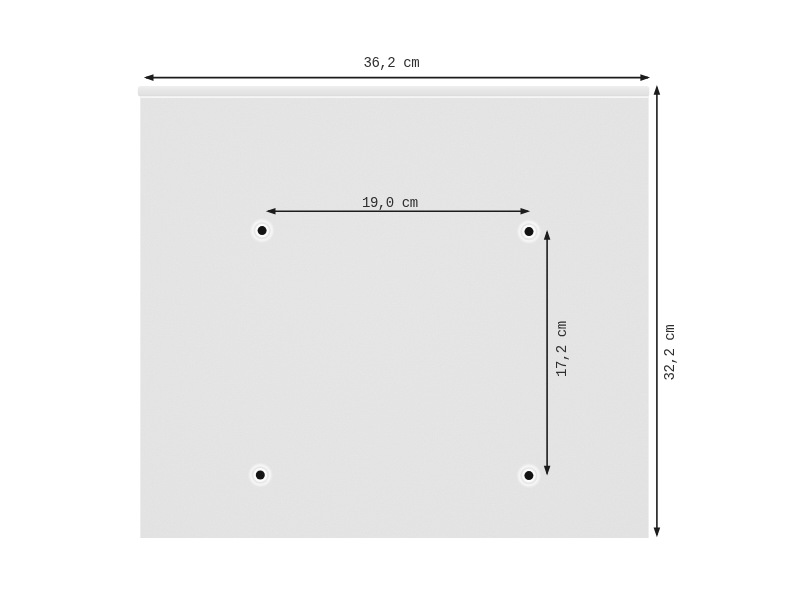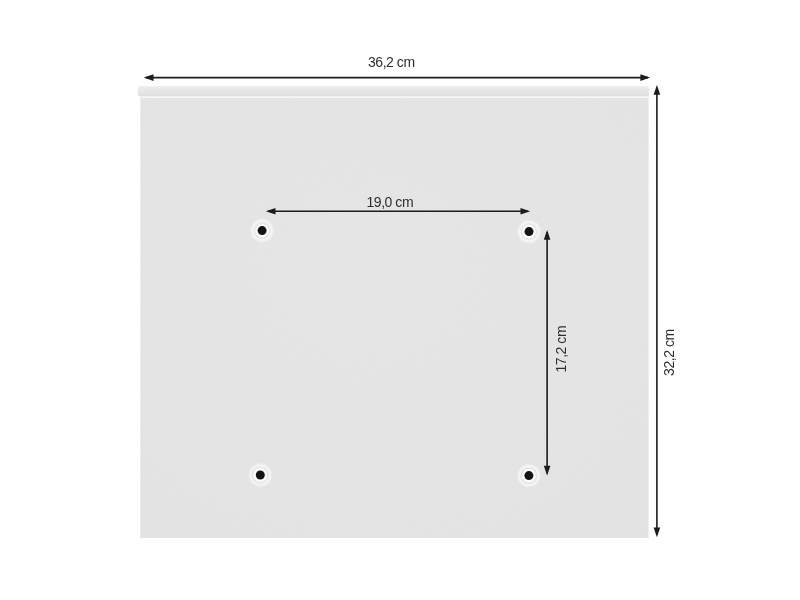--- a/index.html
+++ b/index.html
@@ -1,17 +1,17 @@
 <!DOCTYPE html>
 <html><head>
 <meta charset="utf-8">
 <style>
   html,body{margin:0;padding:0;background:#ffffff;}
   .stage{position:relative;width:800px;height:600px;background:#ffffff;overflow:hidden;
-         font-family:Liberation Sans, sans-serif;}
+         font-family:Liberation Mono, monospace;}
 </style>
 </head>
 <body>
 <div class="stage">
 <svg width="800" height="600" viewBox="0 0 800 600" xmlns="http://www.w3.org/2000/svg">
   <defs>
     <linearGradient id="railGrad" x1="0" y1="0" x2="0" y2="1">
       <stop offset="0" stop-color="#efefef"></stop>
       <stop offset="0.3" stop-color="#e8e8e8"></stop>
       <stop offset="0.8" stop-color="#e2e2e2"></stop>

